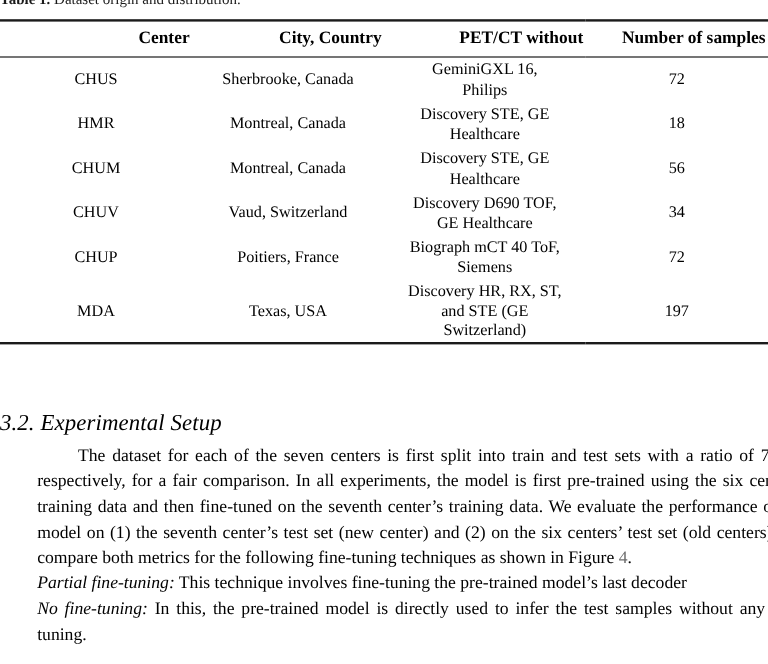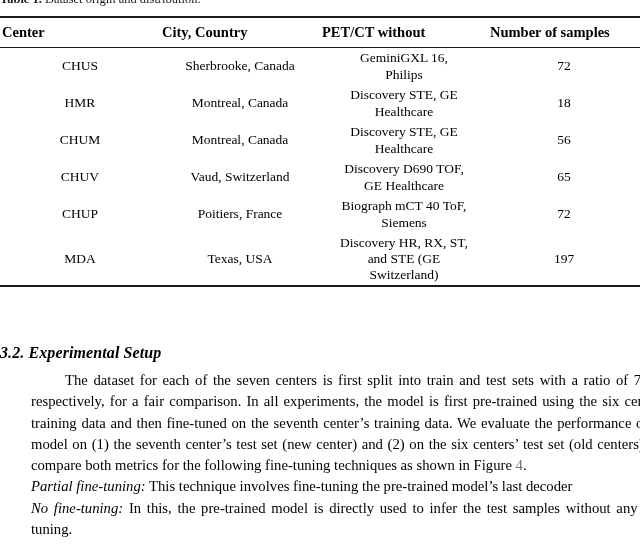--- a/index.html
+++ b/index.html
@@ -50,21 +50,21 @@
   #dataset-table col.c-center  { width: 160px; }
   #dataset-table col.c-city    { width: 160px; }
   #dataset-table col.c-scanner { width: 168px; }
   #dataset-table col.c-samples { width: 152px; }
 
   #dataset-table thead th {
     font-weight: bold;
     font-size: 14.5px;
     line-height: 18px;
     padding: 5px 2px 6px 2px;
-    text-align: left;
+    text-align: right;
     vertical-align: middle;
     border-top: 2.2px solid #1b1b1b;
     border-bottom: 1.1px solid #1b1b1b;
     white-space: nowrap;
   }
 
   #dataset-table tbody td {
     font-size: 13.5px;
     line-height: 16.2px;
     text-align: center;
@@ -77,24 +77,24 @@
     border-bottom: 2.2px solid #1b1b1b;
     height: 50px;
   }
   .cell-multiline { display: block; }
 
   
   #section-heading {
     position: absolute;
     left: 0px;
     top: 343px;
-    font-size: 16px;
+    font-size: 19px;
     line-height: 19px;
     font-style: italic;
-    font-weight: bold;
+    font-weight: normal;
     letter-spacing: 0.1px;
   }
   #body-copy {
     position: absolute;
     left: 0px;
     top: 370px;
     width: 640px;
     font-size: 14.7px;
     line-height: 21.3px;
     text-align: justify;
@@ -161,21 +161,21 @@
       </td>
       <td>56</td>
     </tr>
     <tr>
       <td>CHUV</td>
       <td>Vaud, Switzerland</td>
       <td>
         <span class="cell-multiline">Discovery D690 TOF,</span>
         <span class="cell-multiline">GE Healthcare</span>
       </td>
-      <td>65</td>
+      <td>34</td>
     </tr>
     <tr>
       <td>CHUP</td>
       <td>Poitiers, France</td>
       <td>
         <span class="cell-multiline">Biograph mCT 40 ToF,</span>
         <span class="cell-multiline">Siemens</span>
       </td>
       <td>72</td>
     </tr>

